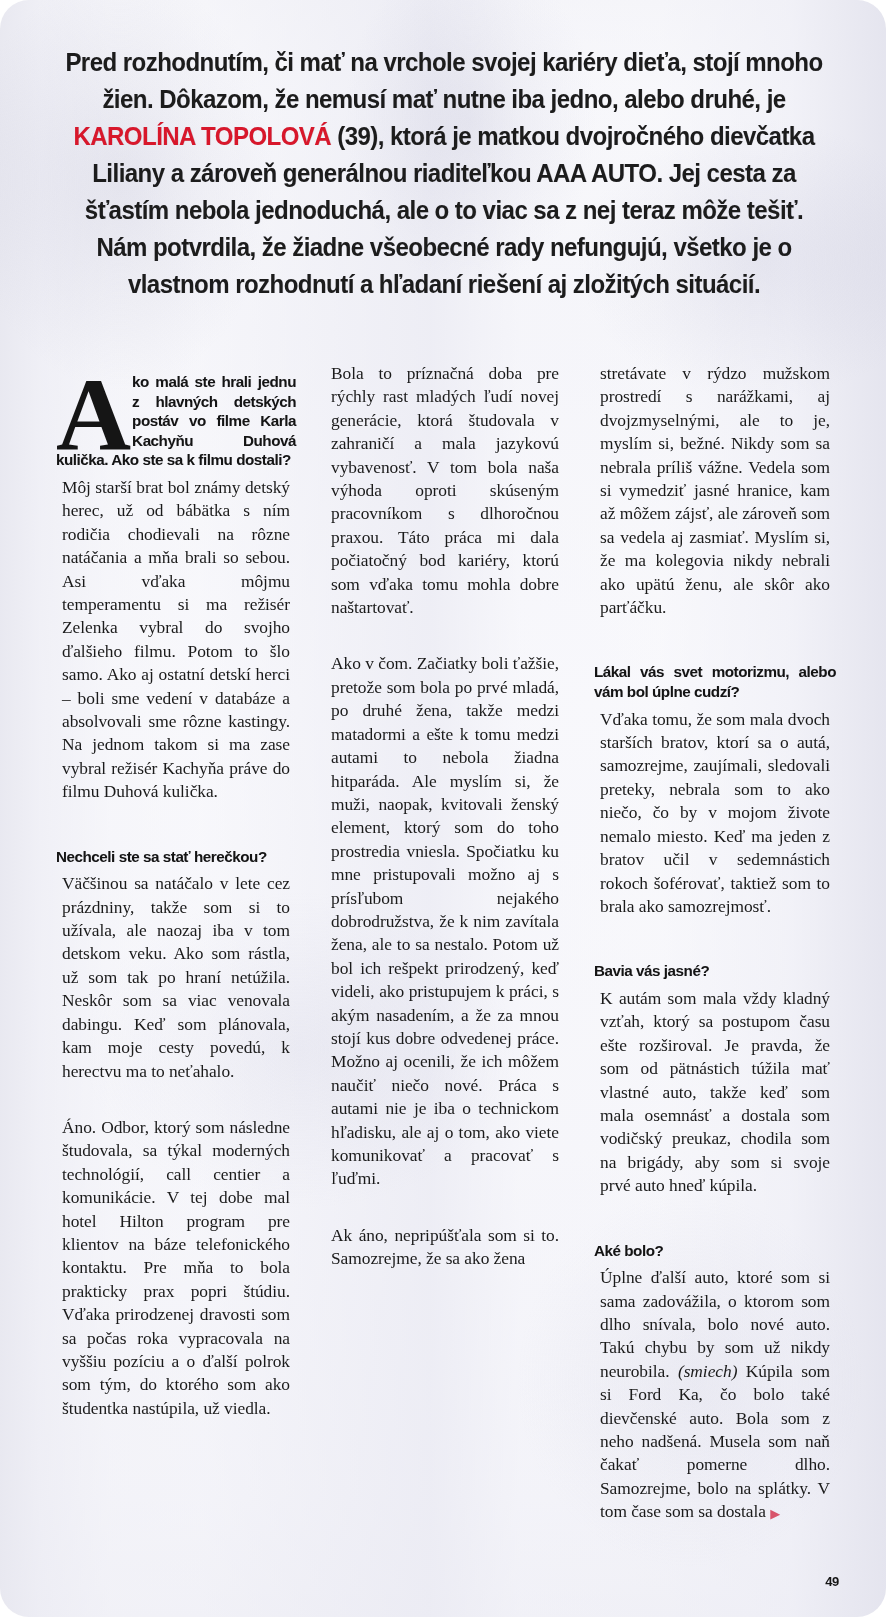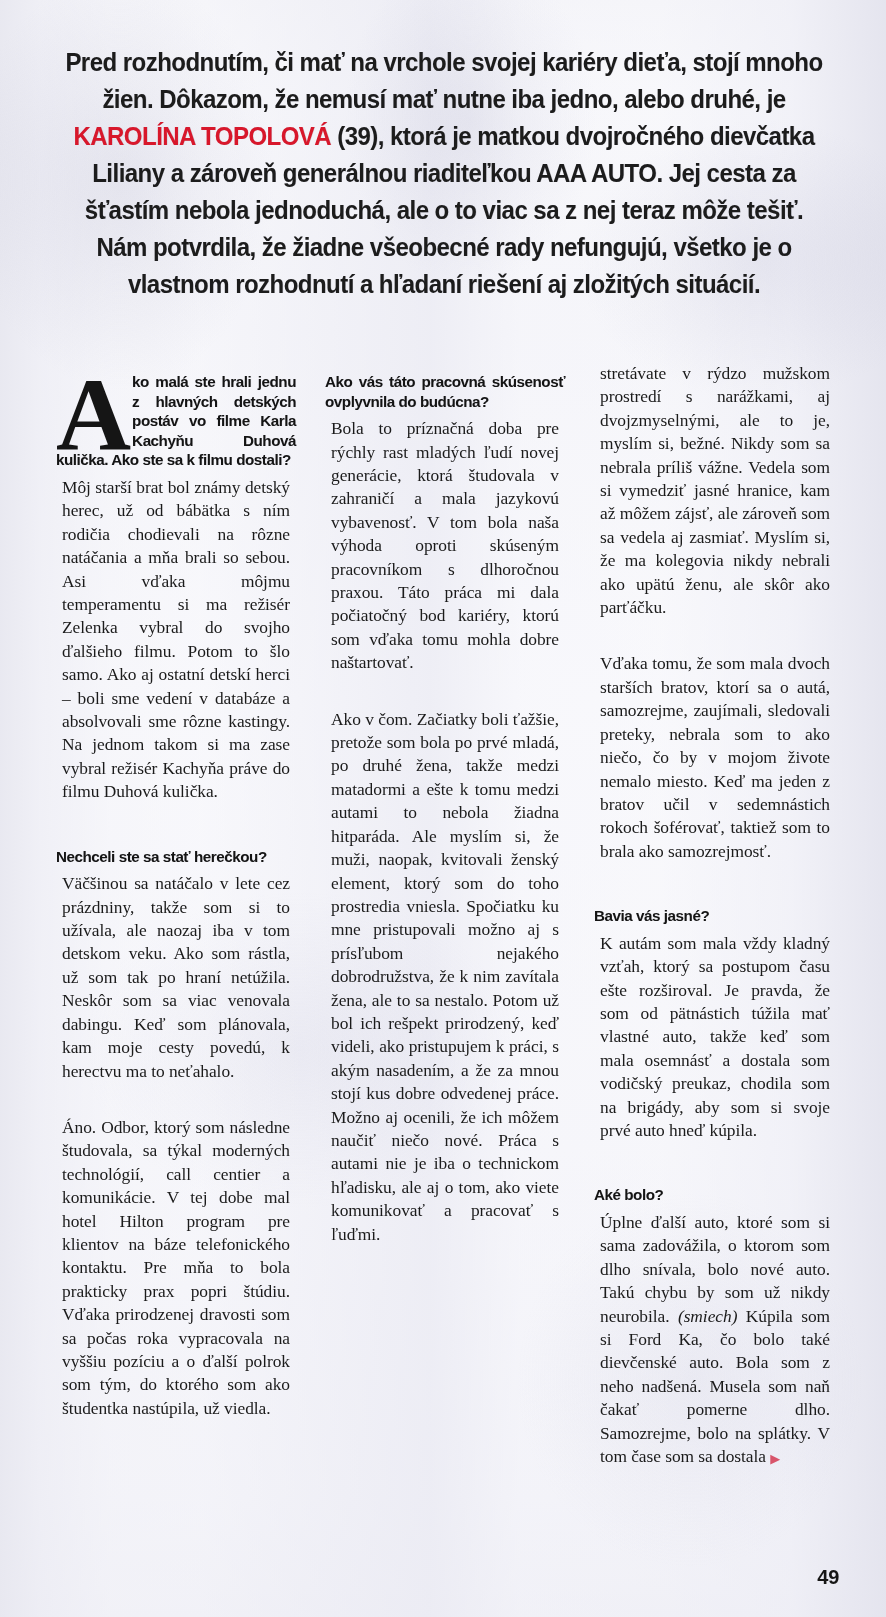--- a/index.html
+++ b/index.html
@@ -26,20 +26,21 @@
       linear-gradient(180deg,
         #f2f2f7 0px,
         #f6f6fa 90px,
         #f3f3f8 330px,
         #f7f7fb 700px,
         #f4f4f9 1150px,
         #efeff6 1500px,
         #ebebf3 1617px);
     font-family: "Liberation Serif", "DejaVu Serif", serif;
     color: #1a1a1a;
+    border-radius: 29px;
   }
   
   .scan-noise {
     position: absolute;
     inset: 0;
     pointer-events: none;
     background:
       radial-gradient(ellipse 220px 300px at 120px 180px, rgba(205,205,220,0.35), transparent 70%),
       radial-gradient(ellipse 180px 240px at 470px 120px, rgba(210,210,224,0.30), transparent 70%),
       radial-gradient(ellipse 260px 200px at 760px 260px, rgba(206,206,222,0.28), transparent 70%),
@@ -134,21 +135,21 @@
     vertical-align: middle;
     letter-spacing: 0;
   }
 
   .folio {
     position: absolute;
     right: 47px;
     bottom: 28px;
     font-family: "Liberation Sans", "DejaVu Sans", sans-serif;
     font-weight: bold;
-    font-size: 20px;
+    font-size: 13px;
     color: #161616;
     letter-spacing: -0.3px;
   }
 </style>
 </head>
 <body>
 
 <div class="page">
   <div class="scan-noise"></div>
 
@@ -167,33 +168,34 @@
 
       <div class="gap"></div>
       <p class="q">Nechceli ste sa stať herečkou?</p>
       <p class="a">Väčšinou sa natáčalo v lete cez prázdniny, takže som si to užívala, ale naozaj iba v tom detskom veku. Ako som rástla, už som tak po hraní netúžila. Neskôr som sa viac venovala dabingu. Keď som plánovala, kam moje cesty povedú, k herectvu ma to neťahalo.</p>
 
       <div class="gap"></div>
       <p class="a">Áno. Odbor, ktorý som následne študovala, sa týkal moderných technológií, call centier a komunikácie. V tej dobe mal hotel Hilton program pre klientov na báze telefonického kontaktu. Pre mňa to bola prakticky prax popri štúdiu. Vďaka prirodzenej dravosti som sa počas roka vypracovala na vyššiu pozíciu a o ďalší polrok som tým, do ktorého som ako študentka nastúpila, už viedla.</p>
     </div>
 
     <div class="col c2">
-      <p class="q">Ako vás táto pracovná skúsenosť ovplyvnila do budúcna?</p>
       <p class="a">Bola to príznačná doba pre rýchly rast mladých ľudí novej generácie, ktorá študovala v zahraničí a mala jazykovú vybavenosť. V tom bola naša výhoda oproti skúseným pracovníkom s dlhoročnou praxou. Táto práca mi dala počiatočný bod kariéry, ktorú som vďaka tomu mohla dobre naštartovať.</p>
 
       <div class="gap"></div>
       <p class="a">Ako v čom. Začiatky boli ťažšie, pretože som bola po prvé mladá, po druhé žena, takže medzi matadormi a ešte k tomu medzi autami to nebola žiadna hitparáda. Ale myslím si, že muži, naopak, kvitovali ženský element, ktorý som do toho prostredia vniesla. Spočiatku ku mne pristupovali možno aj s prísľubom nejakého dobrodružstva, že k nim zavítala žena, ale to sa nestalo. Potom už bol ich rešpekt prirodzený, keď videli, ako pristupujem k práci, s akým nasadením, a že za mnou stojí kus dobre odvedenej práce. Možno aj ocenili, že ich môžem naučiť niečo nové. Práca s autami nie je iba o technickom hľadisku, ale aj o tom, ako viete komunikovať a pracovať s ľuďmi.</p>
 
       <div class="gap"></div>
+      <p class="a">Ak áno, nepripúšťala som si to. Samozrejme, že sa ako žena</p>
     </div>
 
     <div class="col c3">
       <p class="a">stretávate v rýdzo mužskom prostredí s narážkami, aj dvojzmyselnými, ale to je, myslím si, bežné. Nikdy som sa nebrala príliš vážne. Vedela som si vymedziť jasné hranice, kam až môžem zájsť, ale zároveň som sa vedela aj zasmiať. Myslím si, že ma kolegovia nikdy nebrali ako upätú ženu, ale skôr ako parťáčku.</p>
 
       <div class="gap"></div>
+      <p class="q">Lákal vás svet motorizmu, alebo vám bol úplne cudzí?</p>
       <p class="a">Vďaka tomu, že som mala dvoch starších bratov, ktorí sa o autá, samozrejme, zaujímali, sledovali preteky, nebrala som to ako niečo, čo by v mojom živote nemalo miesto. Keď ma jeden z bratov učil v sedemnástich rokoch šoférovať, taktiež som to brala ako samozrejmosť.</p>
 
       <div class="gap"></div>
       <p class="q">Bavia vás jasné?</p>
       <p class="a">K autám som mala vždy kladný vzťah, ktorý sa postupom času ešte rozširoval. Je pravda, že som od pätnástich túžila mať vlastné auto, takže keď som mala osemnásť a dostala som vodičský preukaz, chodila som na brigády, aby som si svoje prvé auto hneď kúpila.</p>
 
       <div class="gap"></div>
       <p class="q">Aké bolo?</p>
       <p class="a"><span>Úplne ďalší auto, ktoré som si sama zadovážila, o ktorom som dlho snívala, bolo nové auto. Takú chybu by som už nikdy neurobila. </span><em>(smiech)</em><span> Kúpila som si Ford Ka, čo bolo také dievčenské auto. Bola som z neho nadšená. Musela som naň čakať pomerne dlho. Samozrejme, bolo na splátky. V tom čase som sa dostala </span><span class="arrow-mark">▶</span></p>
     </div>

